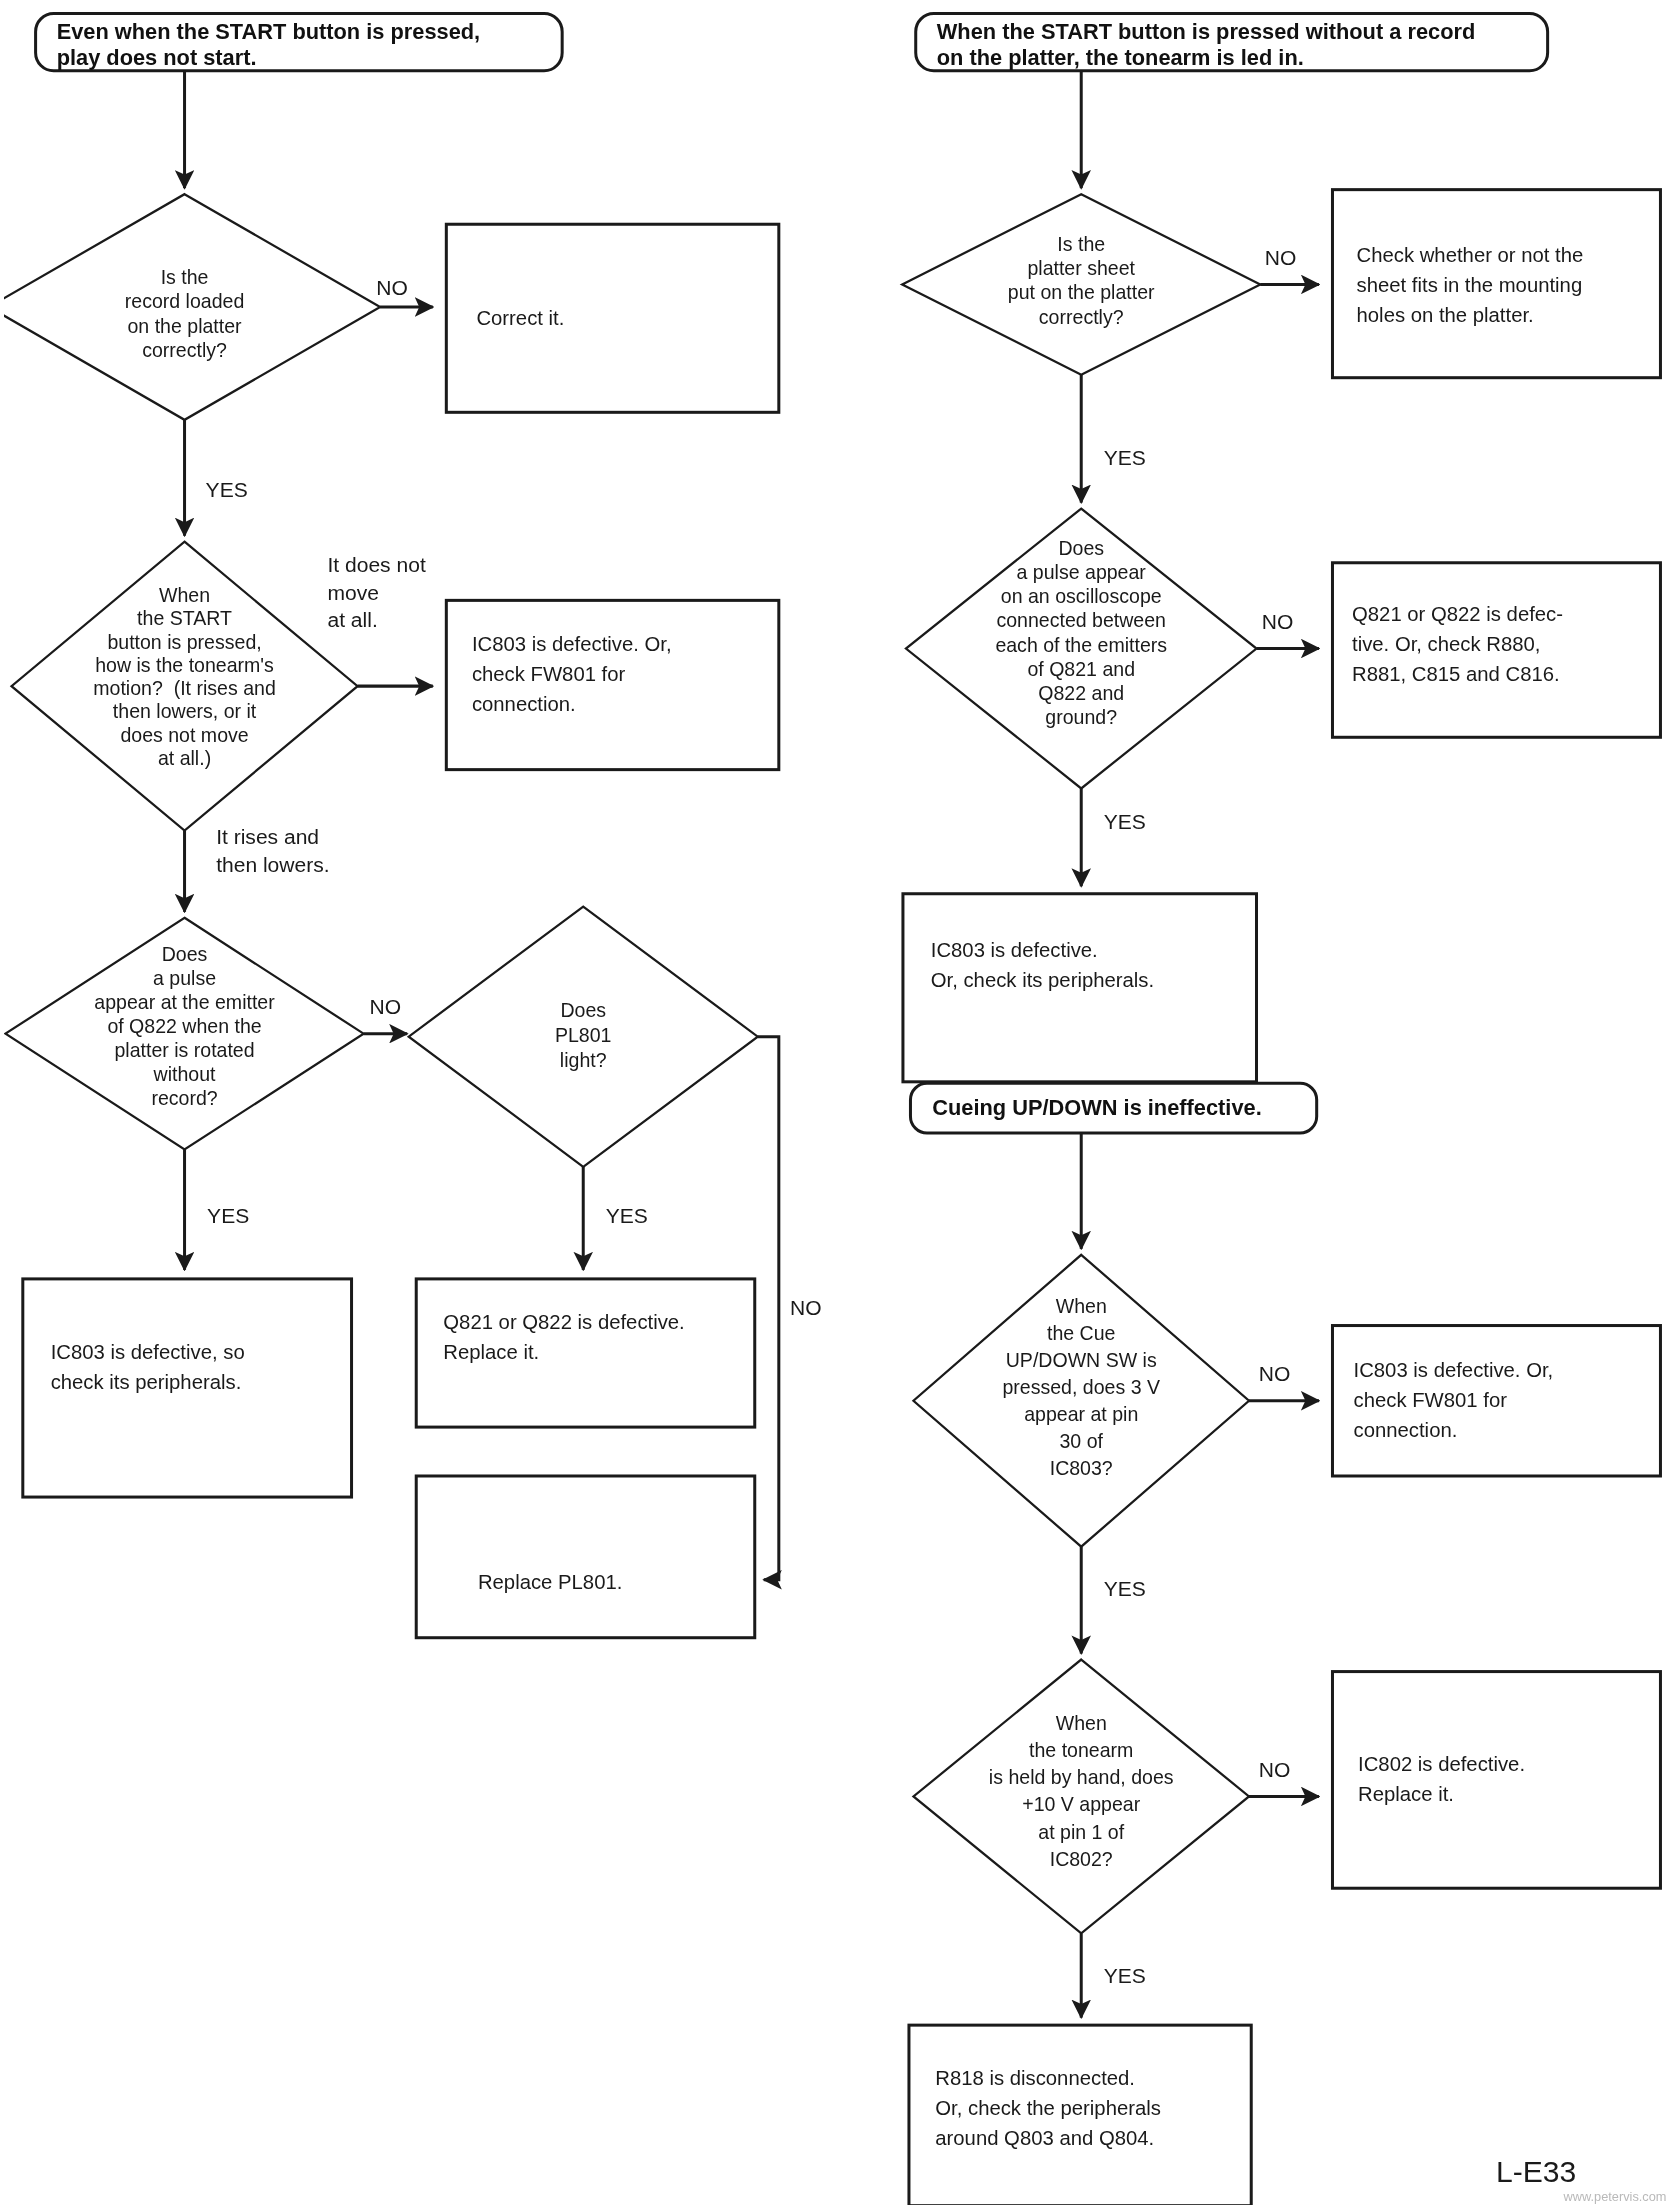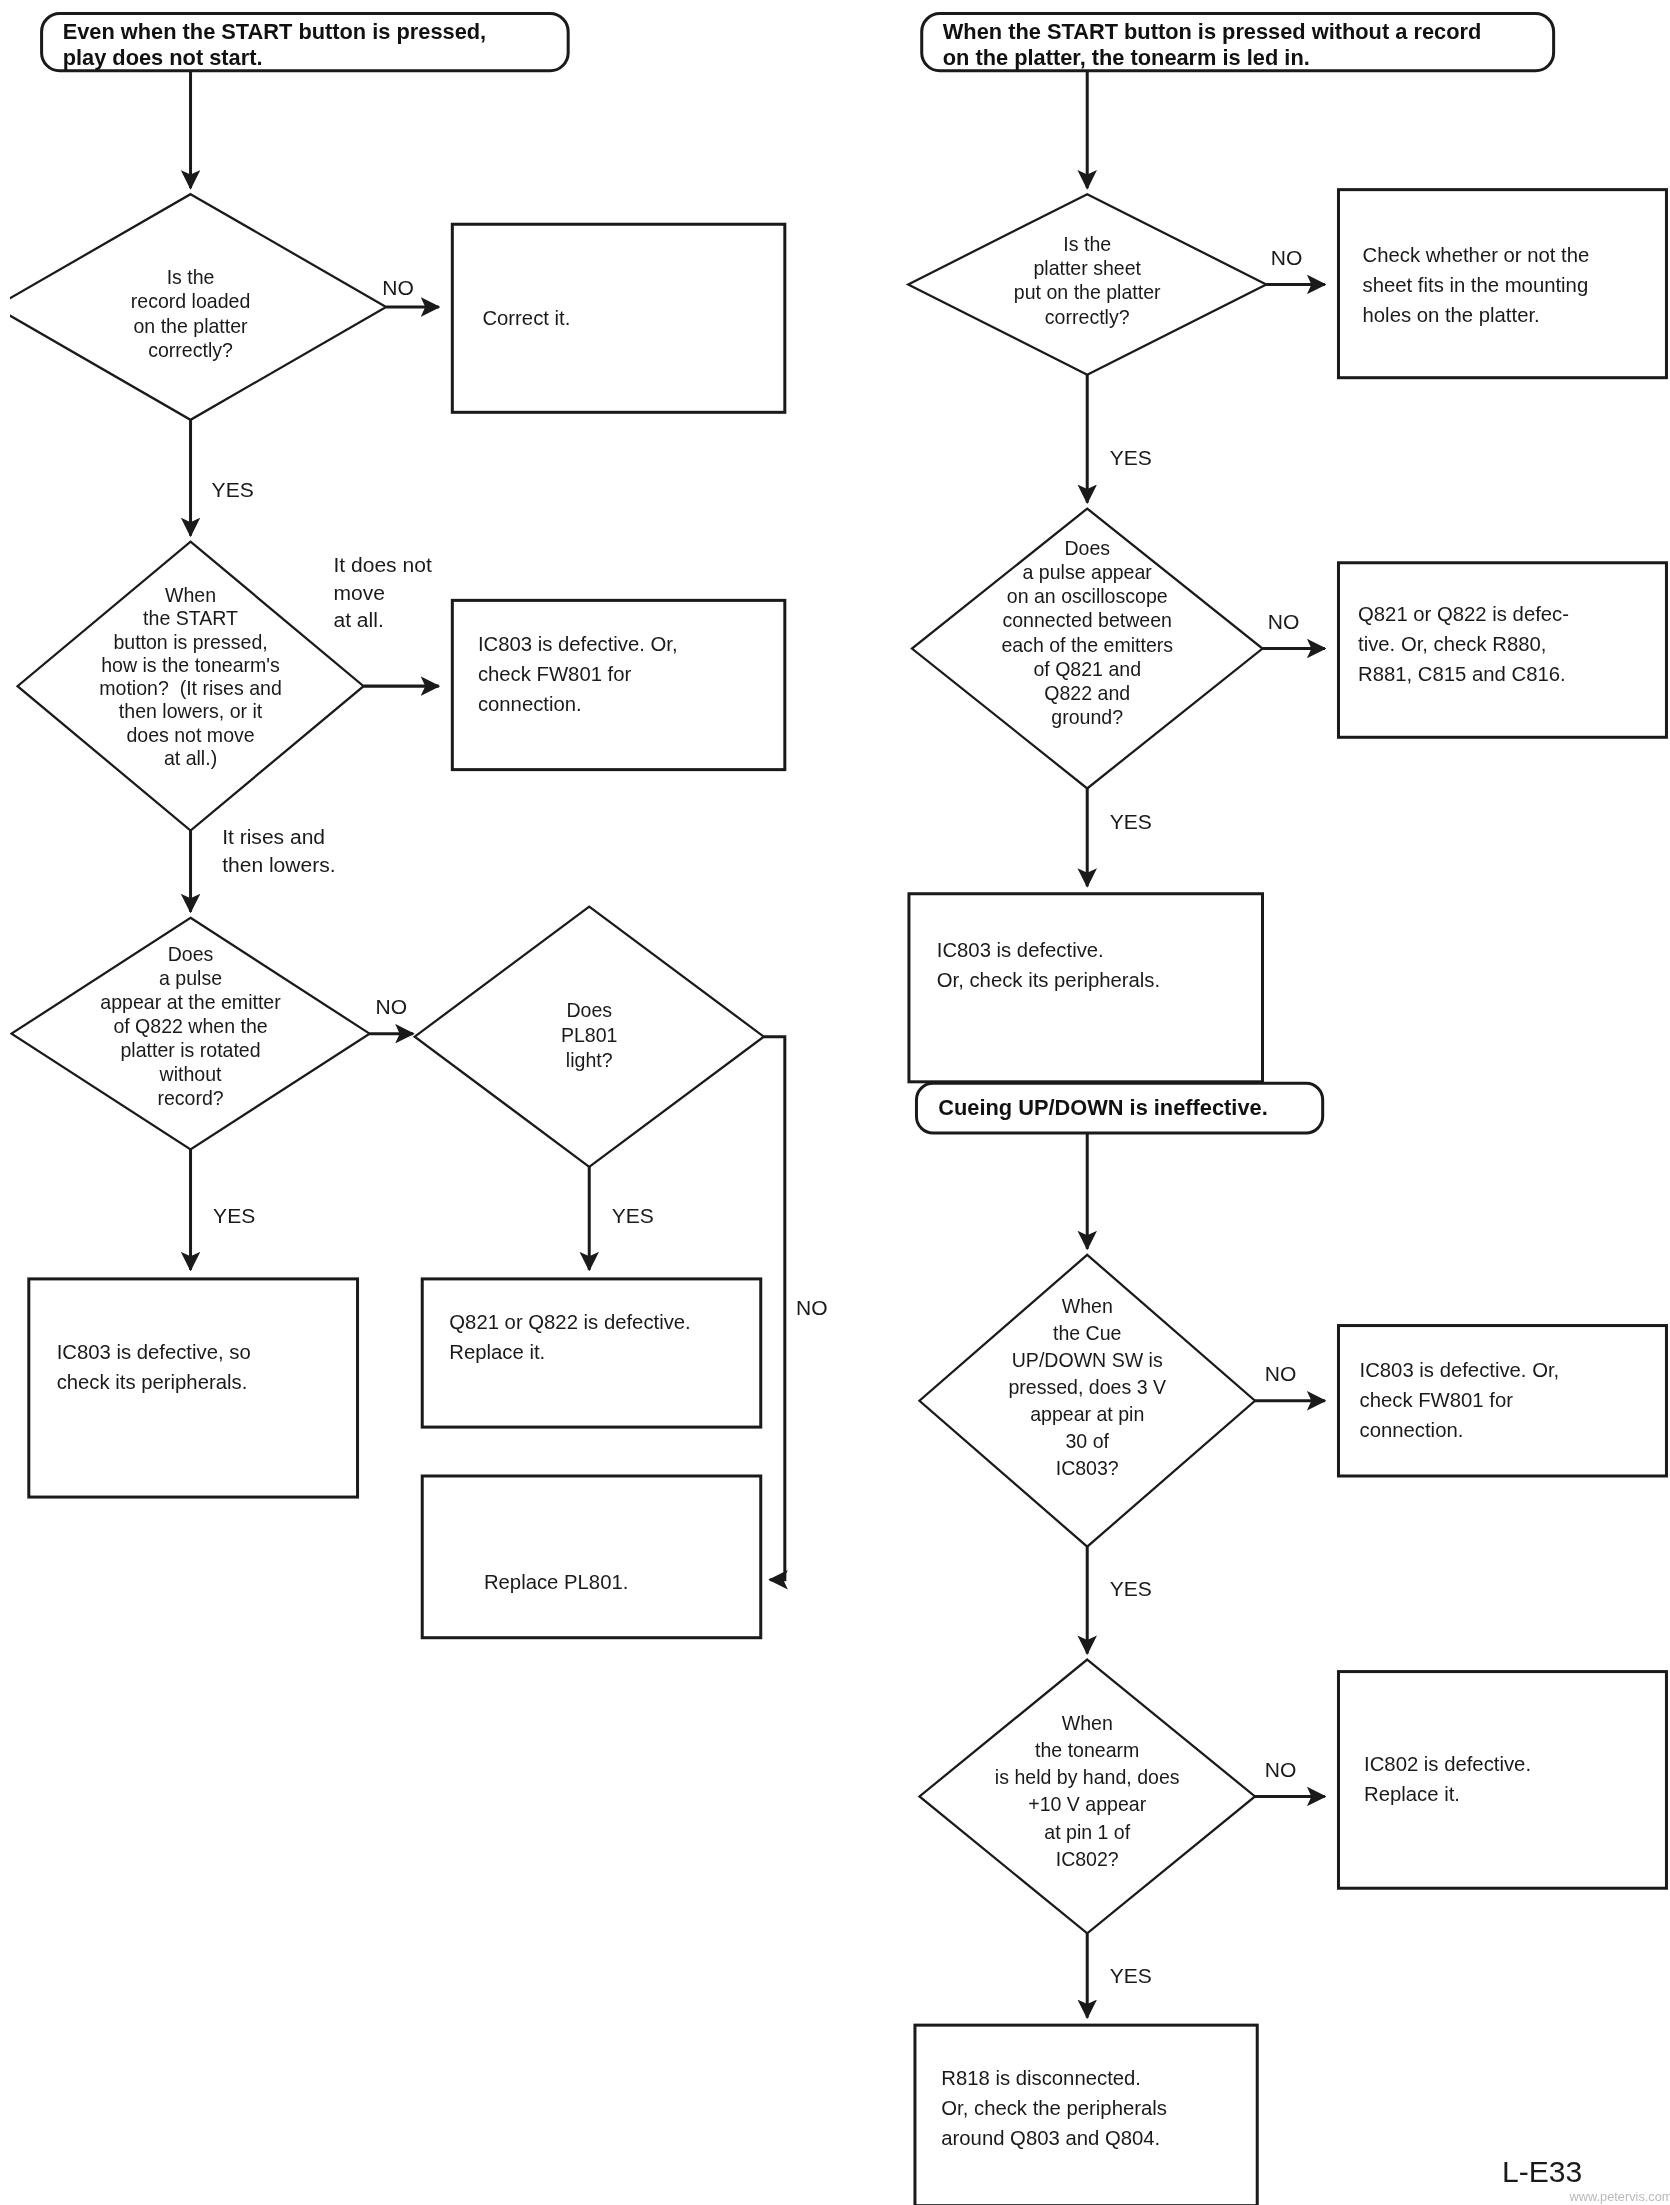--- a/index.html
+++ b/index.html
@@ -10,21 +10,21 @@
   body {
     width: 1670px;
     height: 2205px;
     font-family: "Liberation Sans", sans-serif;
     color: #1a1a1a;
     position: relative;
     overflow: hidden;
   }
   #chart-root {
     position: absolute;
-    top: 0; left: 10px;
+    top: 0; left: 4px;
     width: 1386px;
     height: 2205px;
   }
   svg { display: block; }
   .box-rect {
     fill: #ffffff;
     stroke: #1a1a1a;
     stroke-width: 4;
   }
   .term-rect {

